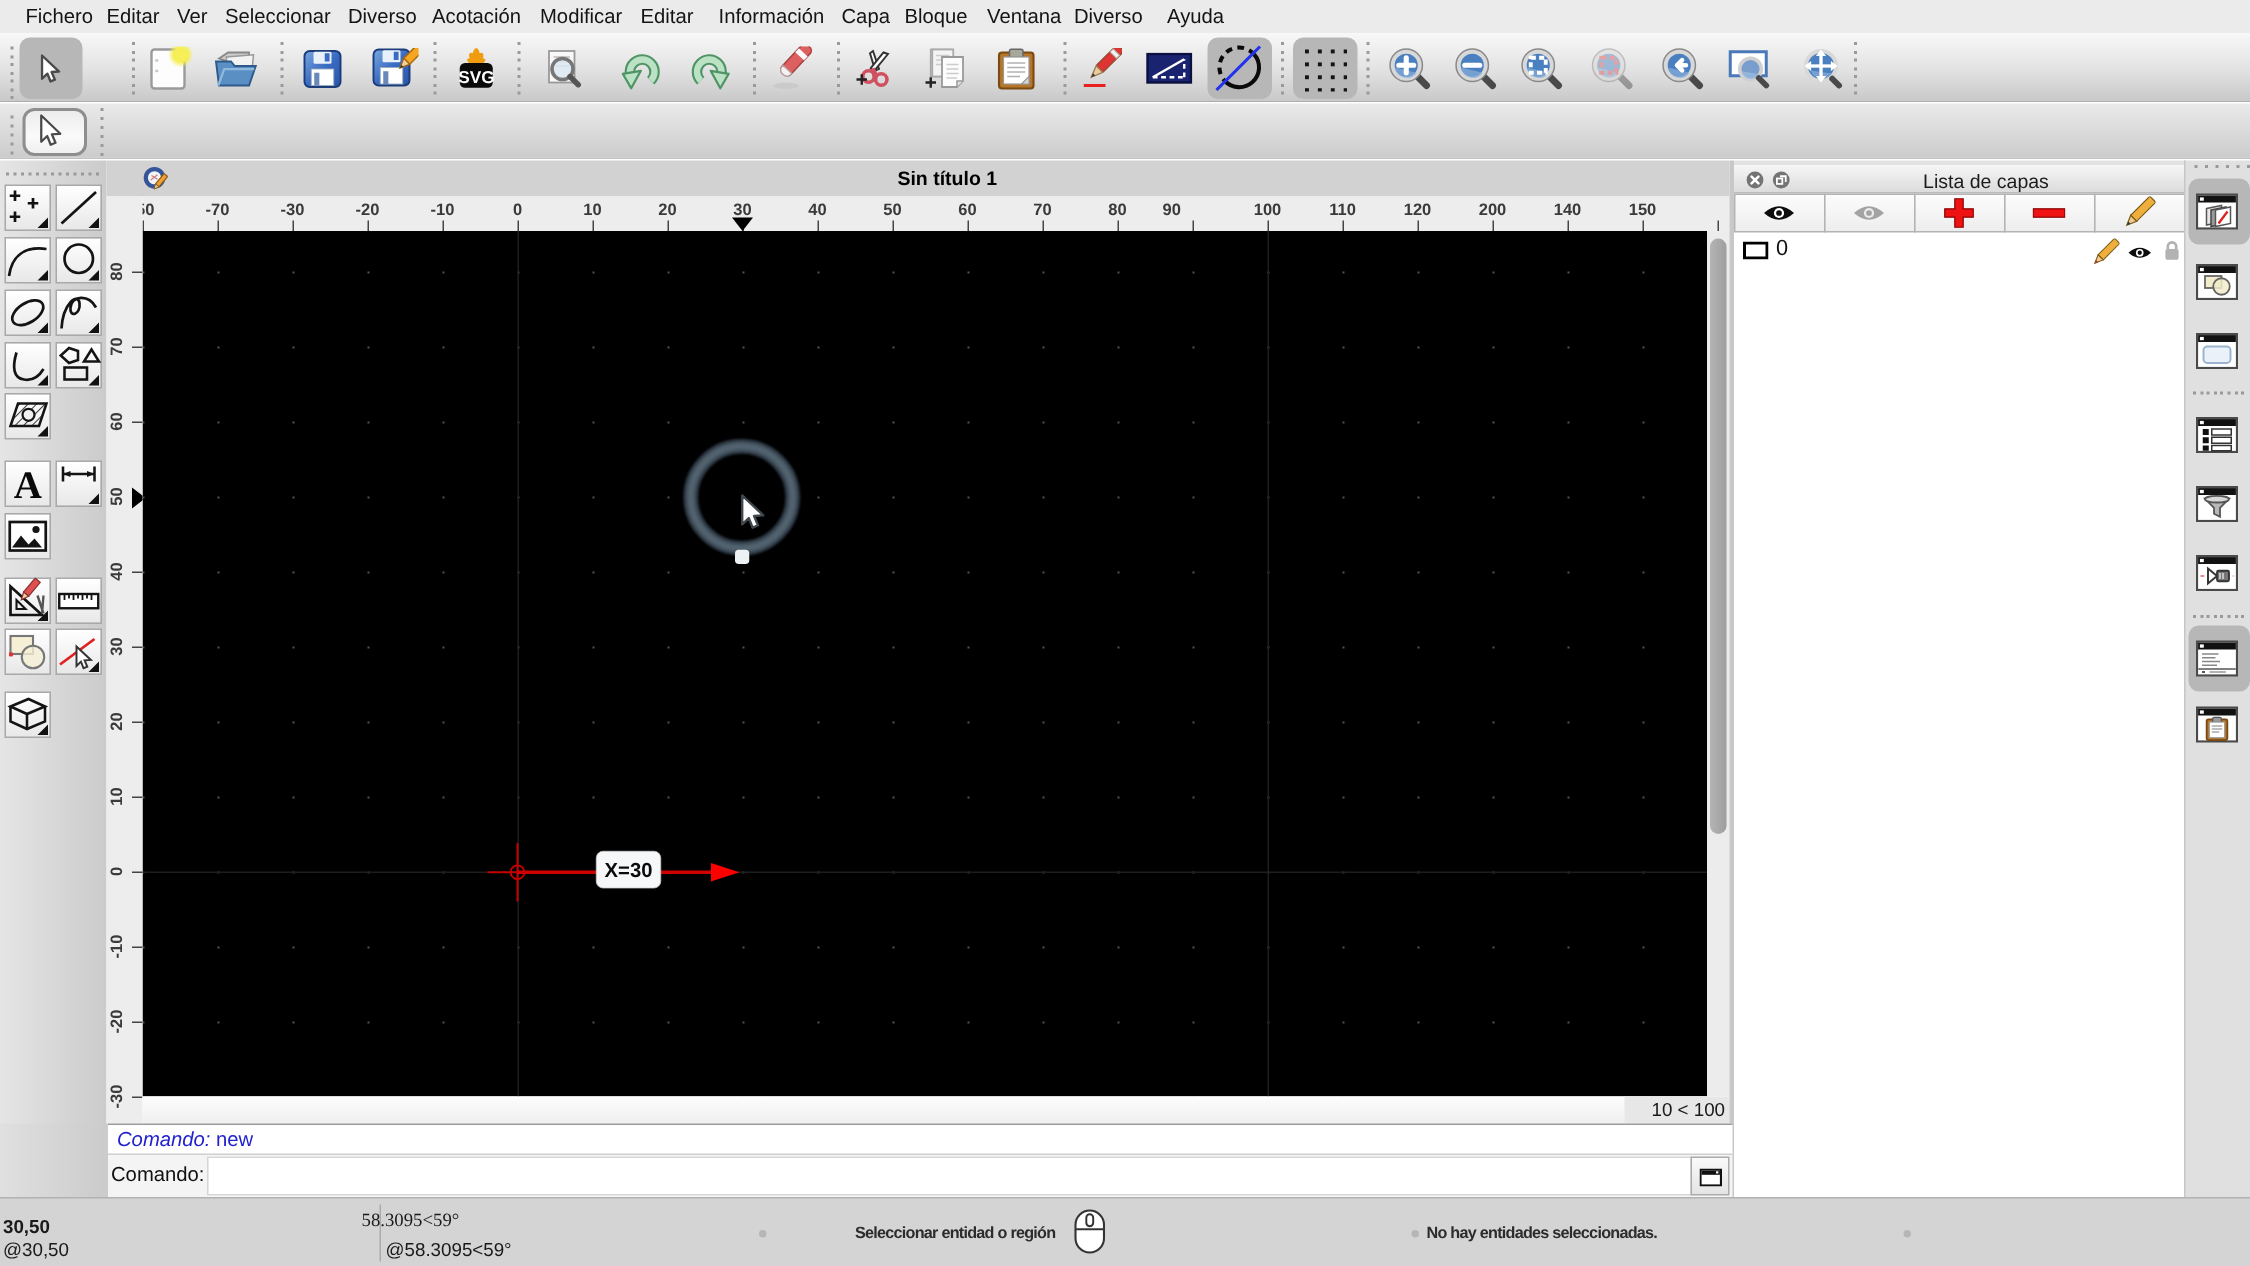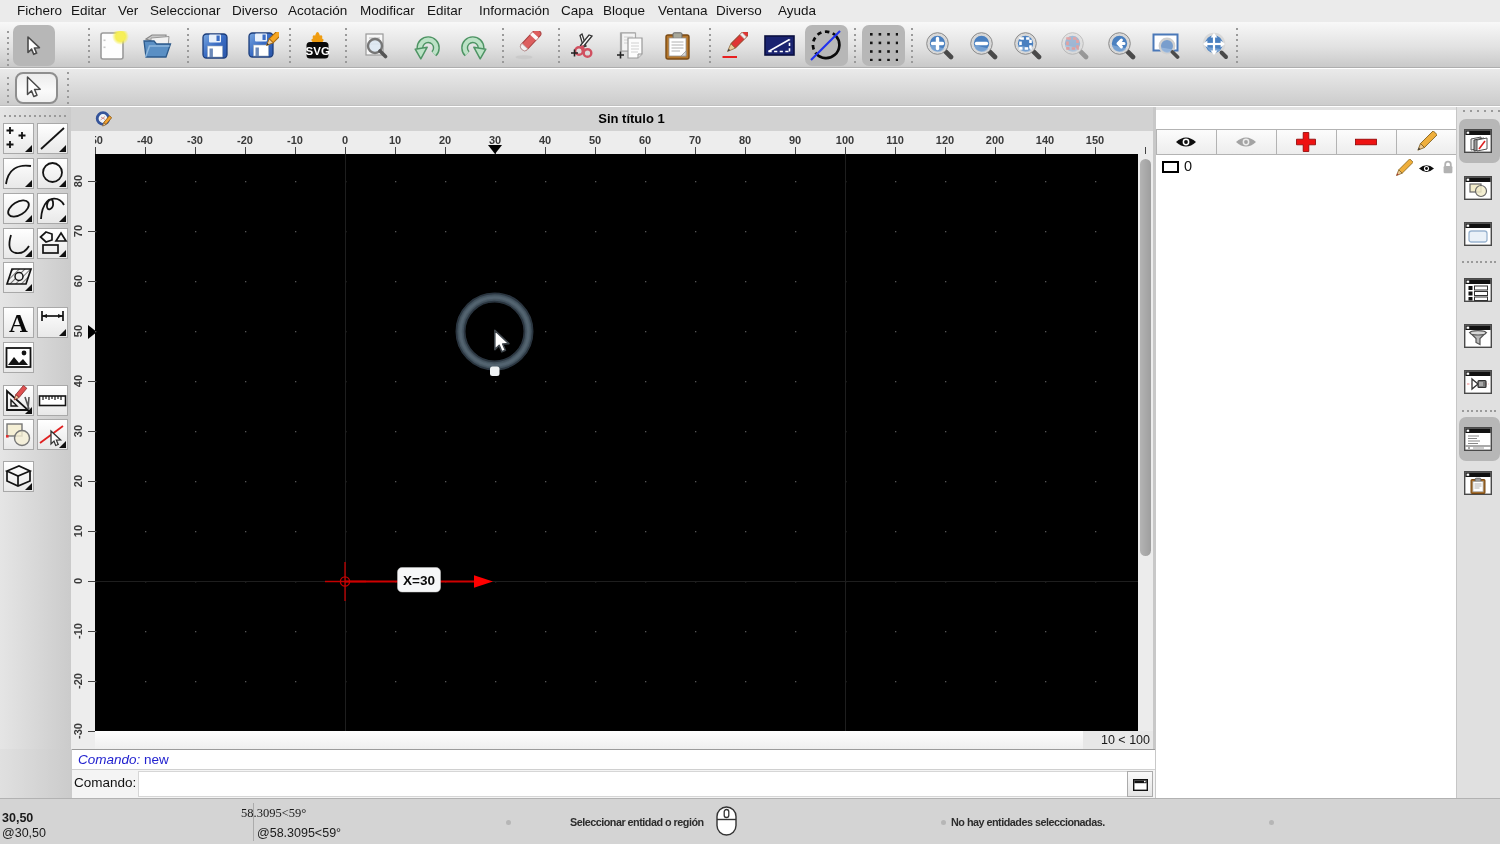--- a/index.html
+++ b/index.html
@@ -564,21 +564,21 @@
       <rect x="9.6" y="4" width="3" height="9" rx="0.5" fill="#f0a030" stroke="#8a5a18" stroke-width="0.8"></rect>
       <path d="M9.6,13 L11.1,16.3 L12.6,13 Z" fill="#f0d0a0" stroke="#8a5a18" stroke-width="0.6"></path>
     </g>
 </svg>
 <div id="tabtitle">Sin título 1</div>
 <div style="position:absolute;left:71px;top:131px;width:24px;height:23px;background:#ededed;"></div>
 <div id="hruler">
 <div class="tick" style="left:-0.5px;top:16px;width:1.5px;height:7px;"></div>
 <span class="rnum" style="left:-20px;top:3px;width:40px;text-align:center;">-50</span>
 <div class="tick" style="left:49.5px;top:16px;width:1.5px;height:7px;"></div>
-<span class="rnum" style="left:30px;top:3px;width:40px;text-align:center;">-40</span>
+<span class="rnum" style="left:30px;top:3px;width:40px;text-align:center;">-70</span>
 <div class="tick" style="left:99.5px;top:16px;width:1.5px;height:7px;"></div>
 <span class="rnum" style="left:80px;top:3px;width:40px;text-align:center;">-30</span>
 <div class="tick" style="left:149.5px;top:16px;width:1.5px;height:7px;"></div>
 <span class="rnum" style="left:130px;top:3px;width:40px;text-align:center;">-20</span>
 <div class="tick" style="left:199.5px;top:16px;width:1.5px;height:7px;"></div>
 <span class="rnum" style="left:180px;top:3px;width:40px;text-align:center;">-10</span>
 <div class="tick" style="left:249.5px;top:16px;width:1.5px;height:7px;"></div>
 <span class="rnum" style="left:230px;top:3px;width:40px;text-align:center;">0</span>
 <div class="tick" style="left:299.5px;top:16px;width:1.5px;height:7px;"></div>
 <span class="rnum" style="left:280px;top:3px;width:40px;text-align:center;">10</span>
@@ -590,21 +590,21 @@
 <span class="rnum" style="left:430px;top:3px;width:40px;text-align:center;">40</span>
 <div class="tick" style="left:499.5px;top:16px;width:1.5px;height:7px;"></div>
 <span class="rnum" style="left:480px;top:3px;width:40px;text-align:center;">50</span>
 <div class="tick" style="left:549.5px;top:16px;width:1.5px;height:7px;"></div>
 <span class="rnum" style="left:530px;top:3px;width:40px;text-align:center;">60</span>
 <div class="tick" style="left:599.5px;top:16px;width:1.5px;height:7px;"></div>
 <span class="rnum" style="left:580px;top:3px;width:40px;text-align:center;">70</span>
 <div class="tick" style="left:649.5px;top:16px;width:1.5px;height:7px;"></div>
 <span class="rnum" style="left:630px;top:3px;width:40px;text-align:center;">80</span>
 <div class="tick" style="left:699.5px;top:16px;width:1.5px;height:7px;"></div>
-<span class="rnum" style="left:680px;top:3px;width:40px;text-align:center;">90</span>
+<span class="rnum" style="left:680px;top:3px;width:40px;">90</span>
 <div class="tick" style="left:749.5px;top:16px;width:1.5px;height:7px;"></div>
 <span class="rnum" style="left:730px;top:3px;width:40px;text-align:center;">100</span>
 <div class="tick" style="left:799.5px;top:16px;width:1.5px;height:7px;"></div>
 <span class="rnum" style="left:780px;top:3px;width:40px;text-align:center;">110</span>
 <div class="tick" style="left:849.5px;top:16px;width:1.5px;height:7px;"></div>
 <span class="rnum" style="left:830px;top:3px;width:40px;text-align:center;">120</span>
 <div class="tick" style="left:899.5px;top:16px;width:1.5px;height:7px;"></div>
 <span class="rnum" style="left:880px;top:3px;width:40px;text-align:center;">200</span>
 <div class="tick" style="left:949.5px;top:16px;width:1.5px;height:7px;"></div>
 <span class="rnum" style="left:930px;top:3px;width:40px;text-align:center;">140</span>
@@ -671,20 +671,30 @@
 <rect x="395" y="212.5" width="9.5" height="9.5" rx="2.5" fill="#eef1f3"></rect>
 <path d="M 399.8,176.3 l 0,19.3 4.4,-4.2 2.6,6.4 3.6,-1.5 -2.7,-6.3 6.2,-0.4 z" fill="#ffffff" stroke="#3f464c" stroke-width="1.6" stroke-linejoin="round"></path>
 </svg>
 <div id="vscroll"></div>
 <div id="vthumb"></div>
 <div id="hscroll"></div>
 <div id="gridlbl">10 &lt; 100</div>
 <div id="wingap"></div>
 <div id="panel">
 <div style="position:absolute;left:0;top:0;width:300px;height:3px;background:#e2e2e2;"></div>
+<div id="ptitle">
+<svg style="position:absolute;left:6px;top:1px;" width="42" height="18" viewBox="0 0 42 18">
+  <circle cx="8" cy="9" r="5.6" fill="#747474"></circle>
+  <path d="M5.7,6.7 L10.3,11.3 M10.3,6.7 L5.7,11.3" stroke="#fff" stroke-width="1.7" stroke-linecap="round"></path>
+  <circle cx="25.5" cy="9" r="5.6" fill="#747474"></circle>
+  <rect x="22.6" y="8" width="3.6" height="3.6" fill="none" stroke="#fff" stroke-width="1.2"></rect>
+  <path d="M24.7,6.5 l3.8,0 l0,3.8" fill="none" stroke="#fff" stroke-width="1.2"></path>
+</svg>
+<div style="position:absolute;left:35px;top:3px;width:266px;text-align:center;font-size:13px;color:#1c1c1c;">Lista de capas</div>
+</div>
 <div id="ptools">
 <div class="pcell" style="left:0;width:61px;"></div>
 <div class="pcell" style="left:60px;width:61px;"></div>
 <div class="pcell" style="left:120px;width:61px;"></div>
 <div class="pcell" style="left:180px;width:61px;"></div>
 <div class="pcell" style="left:240px;width:61px;"></div>
 <svg style="position:absolute;left:19px;top:3px;" width="22" height="20" viewBox="0 0 22 20">
   <path d="M1,10 Q11,1 21,10 Q11,19 1,10 Z" fill="#0d0d0d"></path>
   <circle cx="11" cy="10" r="3.4" fill="#fff"></circle>
   <circle cx="11" cy="10" r="1.9" fill="#0d0d0d"></circle>

